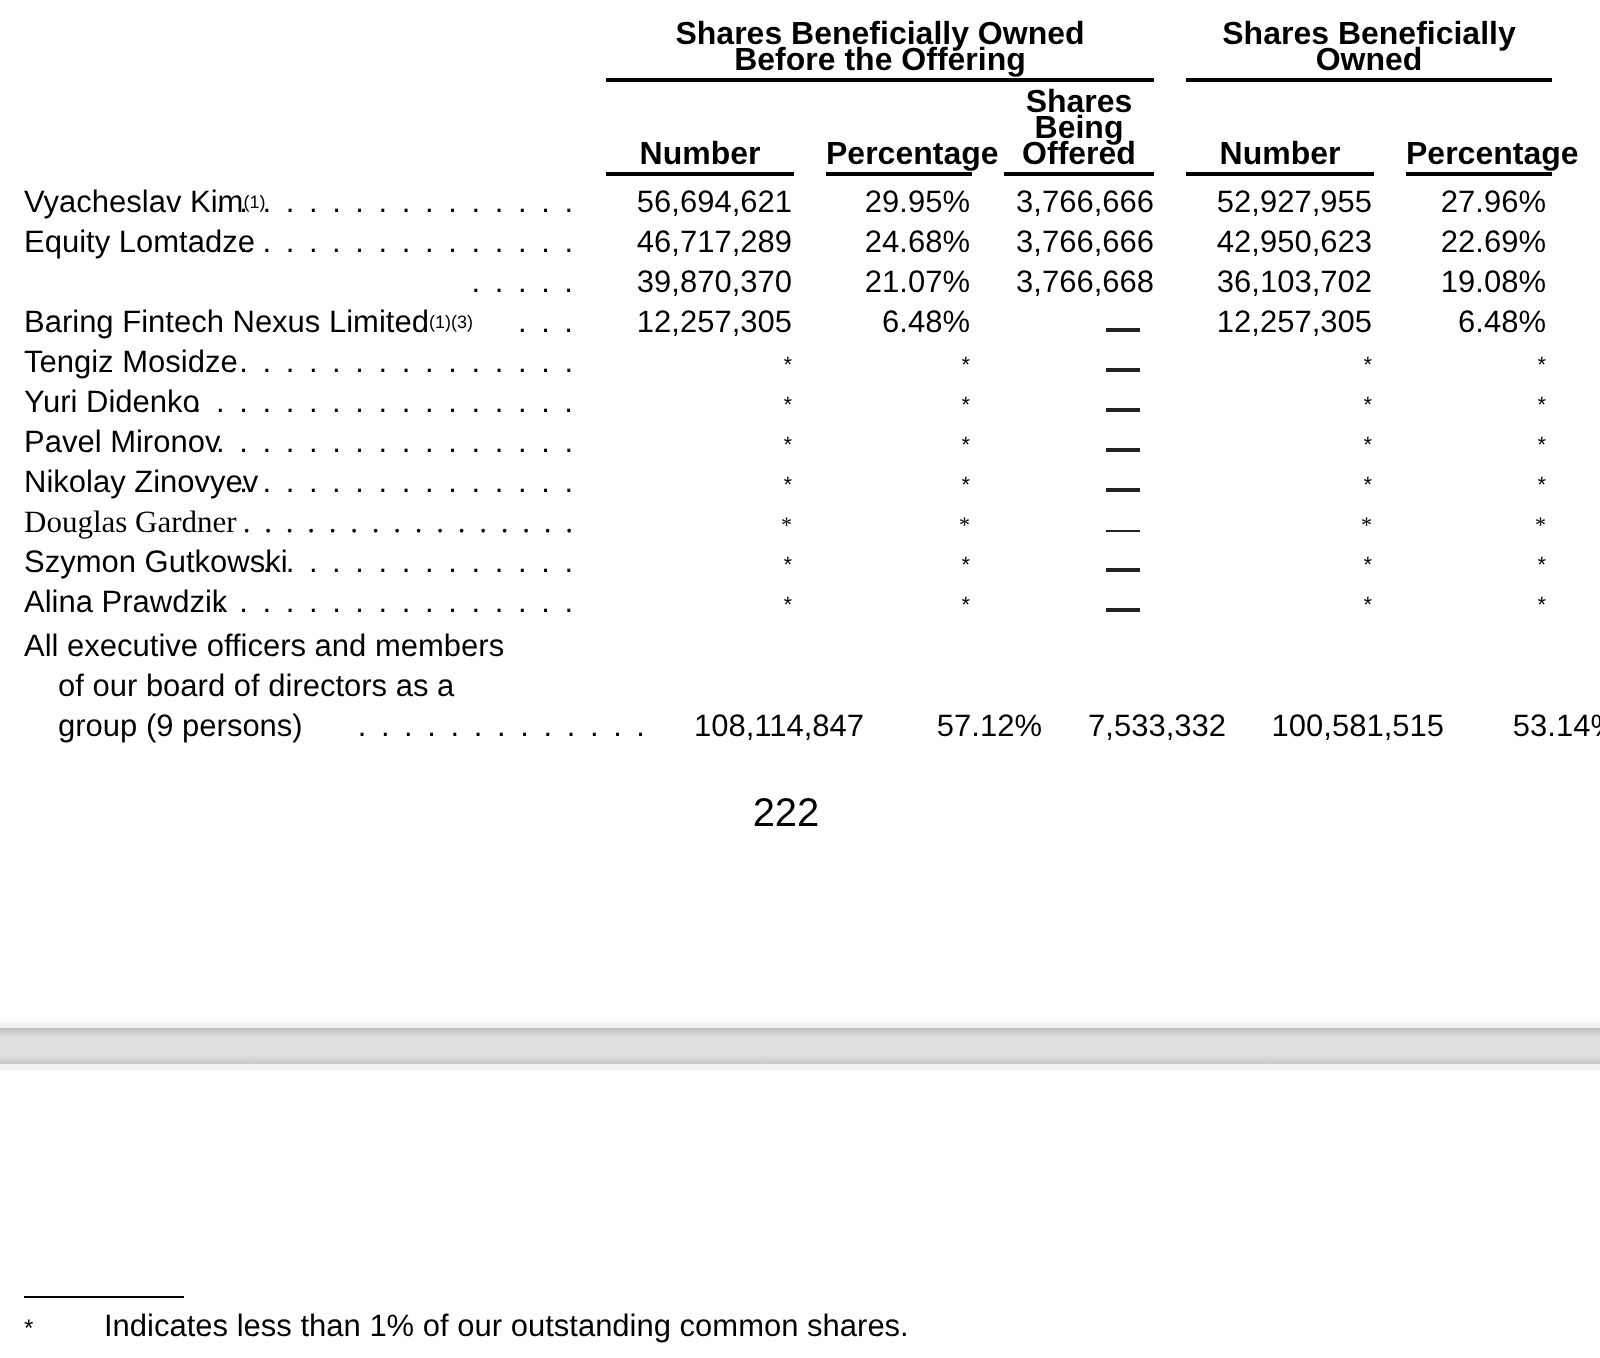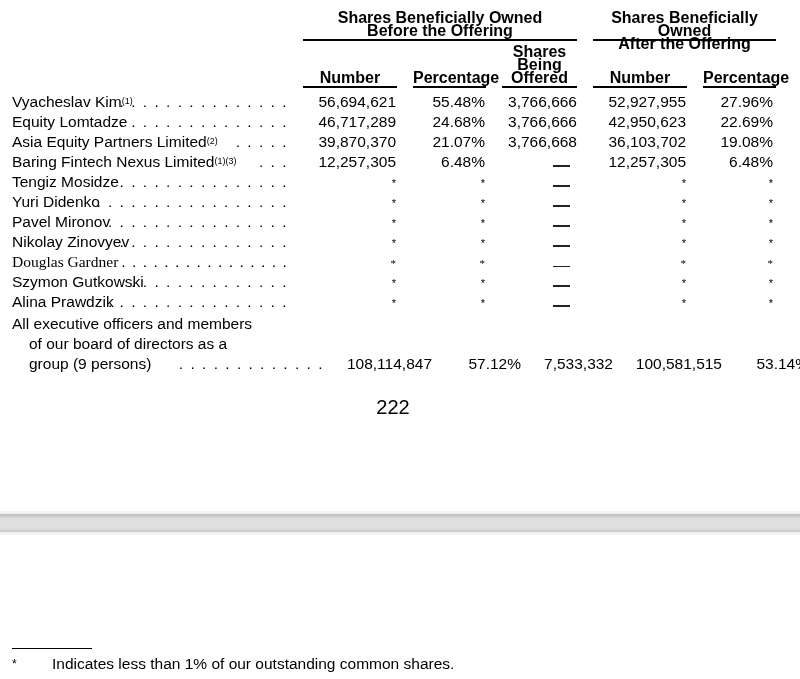--- a/index.html
+++ b/index.html
@@ -23,21 +23,20 @@
 </style>
 </head>
 <body>
 
 <div class="abs hdr" style="left:303px; top:11px; width:274px;">
   <div>Shares Beneficially Owned</div>
   <div>Before the Offering</div>
 </div>
 <div class="abs hdr" style="left:593px; top:11px; width:183px;">
   <div>Shares Beneficially Owned</div>
-  <div>After the Offering</div>
 </div>
 <div class="rule" style="left:303px; top:39px; width:274px;"></div>
 <div class="rule" style="left:593px; top:39px; width:183px;"></div>
 
 <div class="abs hdr" style="left:303px; top:71px; width:94px;">Number</div>
 <div class="abs hdr" style="left:413px; top:71px; width:73px;">Percentage</div>
 <div class="abs hdr" style="left:502px; top:45px; width:75px;">
   <div>Shares</div>
   <div>Being</div>
   <div>Offered</div>
@@ -49,36 +48,35 @@
 <div class="rule" style="left:413px; top:86px; width:73px;"></div>
 <div class="rule" style="left:502px; top:86px; width:75px;"></div>
 <div class="rule" style="left:593px; top:86px; width:94px;"></div>
 <div class="rule" style="left:703px; top:86px; width:73px;"></div>
 
 <div id="rows">
     <div class="row" style="top: 92px;">
       <span class="name"><span>Vyacheslav Kim</span><sup>(1)</sup></span>
       <span class="dots">. . . . . . . . . . . . . . . .</span>
       <span class="cell c1">56,694,621</span>
-      <span class="cell c2">55.48%</span>
+      <span class="cell c2">29.95%</span>
       <span class="cell c3">3,766,666</span>
       <span class="cell c4">52,927,955</span>
       <span class="cell c5">27.96%</span>
     </div>
     <div class="row" style="top: 112px;">
       <span class="name"><span>Equity Lomtadze</span></span>
       <span class="dots">. . . . . . . . . . . . . . .</span>
       <span class="cell c1">46,717,289</span>
       <span class="cell c2">24.68%</span>
       <span class="cell c3">3,766,666</span>
       <span class="cell c4">42,950,623</span>
       <span class="cell c5">22.69%</span>
     </div>
     <div class="row" style="top: 132px;">
-      <span class="name"><span>Asia Equity Partners Limited</span><sup>(2)</sup></span>
       <span class="dots">. . . . .</span>
       <span class="cell c1">39,870,370</span>
       <span class="cell c2">21.07%</span>
       <span class="cell c3">3,766,668</span>
       <span class="cell c4">36,103,702</span>
       <span class="cell c5">19.08%</span>
     </div>
     <div class="row" style="top: 152px;">
       <span class="name"><span>Baring Fintech Nexus Limited</span><sup>(1)(3)</sup></span>
       <span class="dots">. . .</span>

